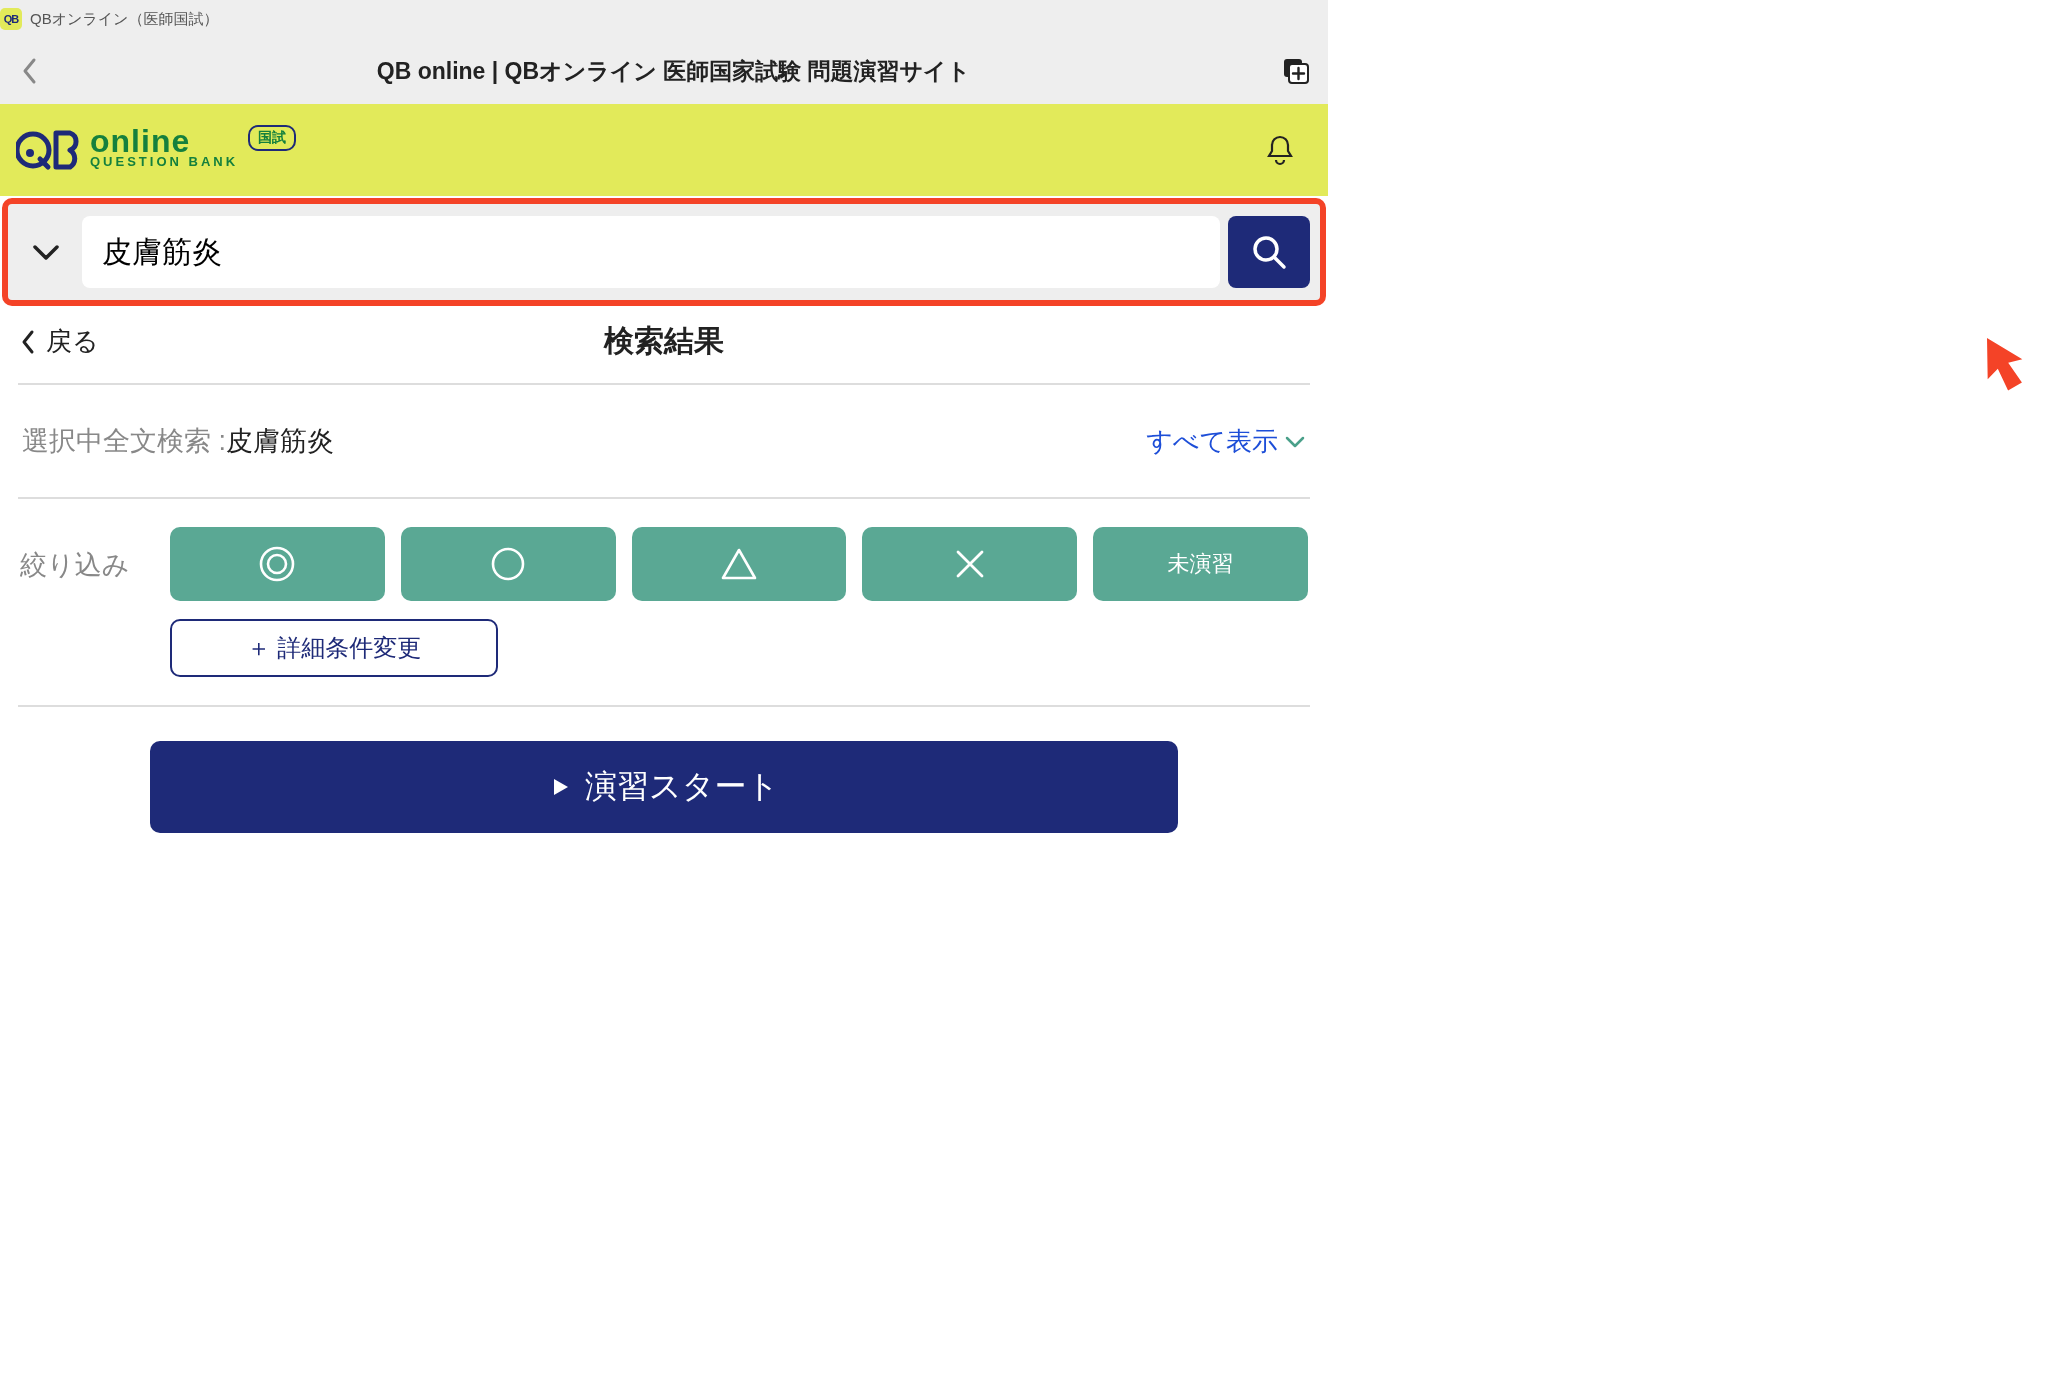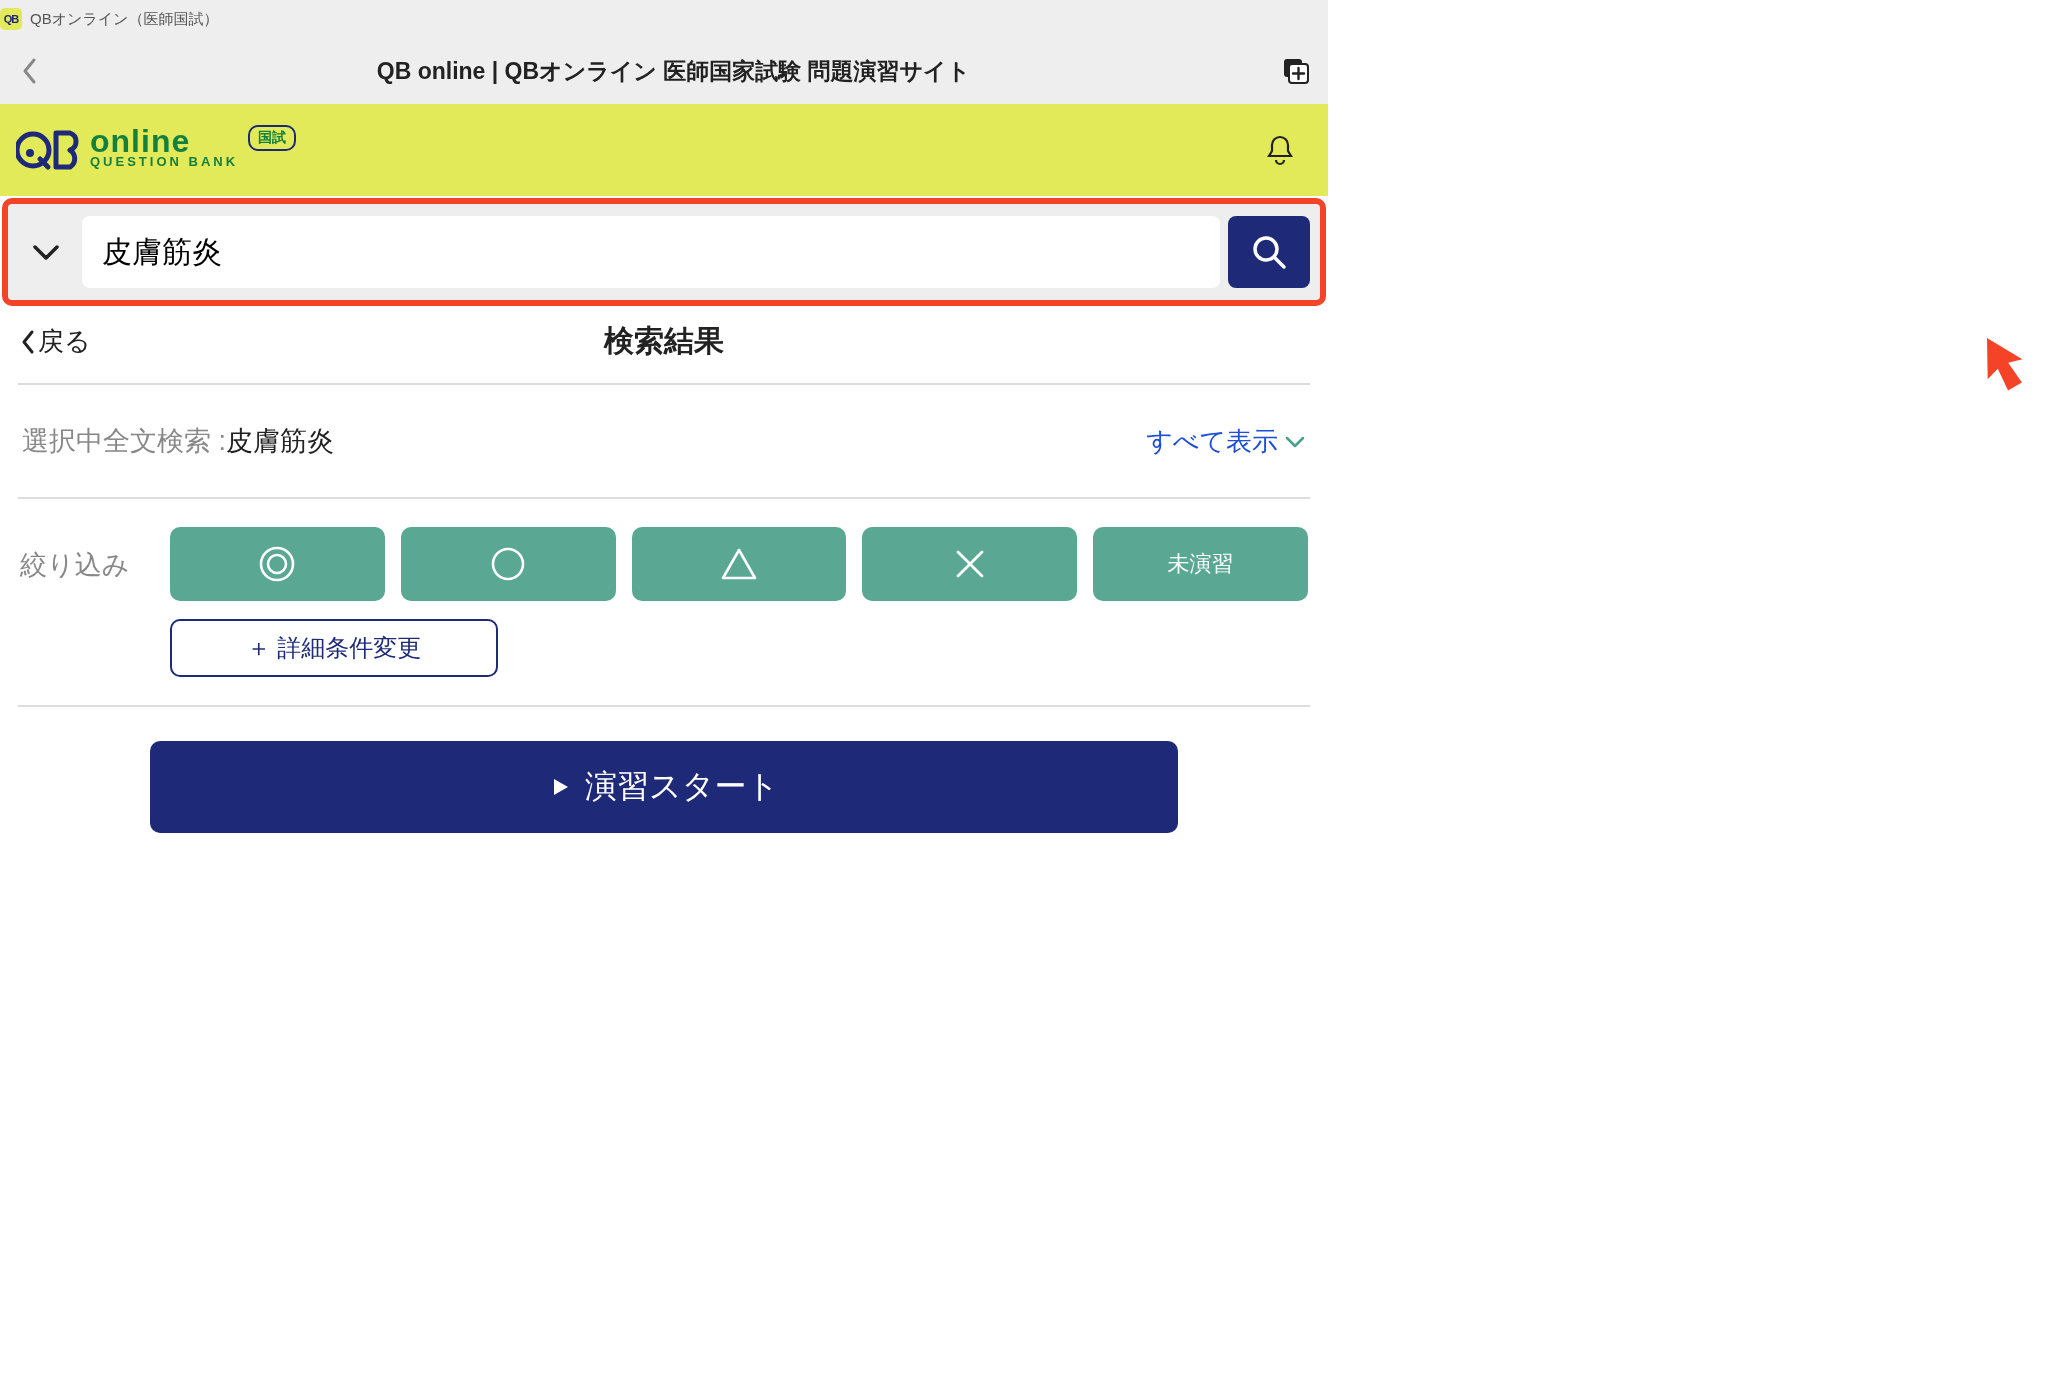--- a/index.html
+++ b/index.html
@@ -29,21 +29,21 @@
   .search-wrap .category-chevron { width: 56px; height: 70px; display: flex; align-items: center; justify-content: center; }
   .search-wrap .category-chevron svg { width: 28px; height: 18px; }
   .search-wrap input { flex: 1; height: 72px; border: none; border-radius: 8px; padding: 0 20px; font-size: 30px; outline: none; background: #fff; }
   .search-wrap .search-btn { width: 82px; height: 72px; background: #1e2a78; border: none; border-radius: 8px; display: flex; align-items: center; justify-content: center; }
   .search-wrap .search-btn svg { width: 38px; height: 38px; stroke: #fff; }
 
   .pointer-annot { position: absolute; right: 18px; top: 330px; transform: rotate(-30deg); }
   .pointer-annot svg { width: 56px; height: 64px; }
 
   .page-head { display: flex; align-items: center; padding: 18px 20px 24px 20px; position: relative; }
-  .page-head .back-link { display: flex; align-items: center; gap: 2px; font-size: 26px; font-weight: 400; }
+  .page-head .back-link { display: flex; align-items: center; gap: 10px; font-size: 26px; font-weight: 400; }
   .page-head .back-link svg { width: 16px; height: 26px; }
   .page-head .head-title { position: absolute; left: 50%; transform: translateX(-50%); font-size: 30px; font-weight: 700; }
 
   .divider { height: 2px; background: #ddd; margin: 0 18px; }
 
   .selection-row { display: flex; align-items: baseline; padding: 38px 22px 38px 22px; }
   .selection-row .label { font-size: 27px; color: #888; }
   .selection-row .value-group { flex: 1; display: flex; align-items: baseline; gap: 0; font-size: 27px; }
   .selection-row .value-prefix { color: #888; }
   .selection-row .value-term { color: #222; }

